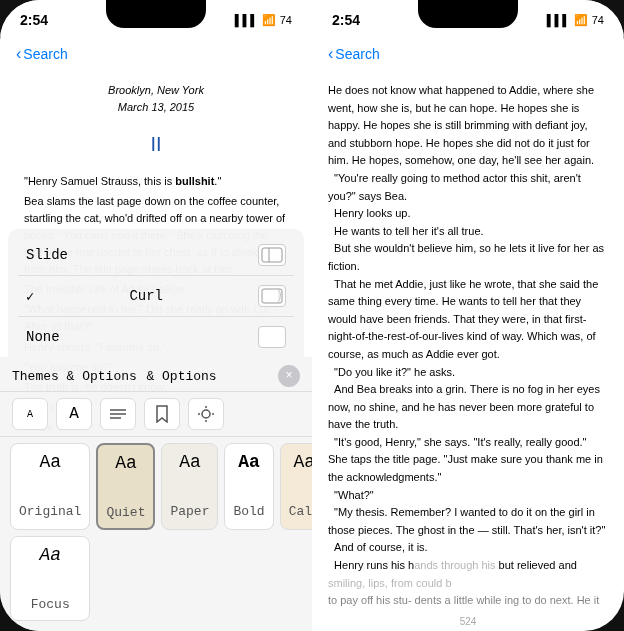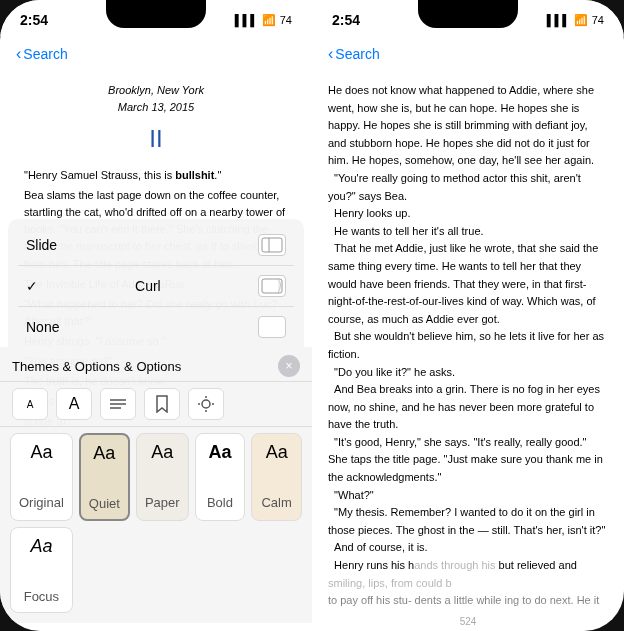--- a/index.html
+++ b/index.html
@@ -95,42 +95,43 @@
     .book-header {
       text-align: center;
       margin-bottom: 10px;
     }
     .book-location {
       font-style: italic;
       font-size: 11px;
       color: #000;
     }
     .chapter-num {
-      font-size: 24px;
+      font-size: 20px;
       font-weight: 300;
       color: #2255aa;
-      margin: 4px 0;
+      margin: 13px 0;
     }
     .book-text {
       font-size: 11px;
       line-height: 1.55;
     }
     .book-text p {
       margin-bottom: 3px;
     }
     .italic { }
     .bold { font-weight: bold; }
     
     .overlay-panel {
       position: absolute;
-      bottom: 8px;
+      bottom: 0;
       left: 0;
       right: 0;
       background: transparent;
       z-index: 20;
+      font-family: Liberation Mono, monospace;
     }
     
     .slide-panel {
       background: rgba(245,245,245,0.97);
       border-radius: 10px 10px 0 0;
       padding: 6px 0 0;
       margin: 0 8px;
     }
     .slide-options {
       padding: 0 10px;
@@ -422,22 +423,22 @@
         <span class="back-chevron">‹</span>
         <span>Search</span>
       </div>
     </div>
 
     <div class="right-content" style="flex:1;overflow:hidden;">
       <p>He does not know what happened to Addie, where she went, how she is, but he can hope. He <span class="italic">hopes</span> she is happy. He hopes she is still brimming with defiant joy, and stubborn hope. He hopes she did not do it just for him. He hopes, somehow, one day, he'll see her again.</p>
       <p>&nbsp;&nbsp;"You're really going to method actor this shit, aren't you?" says Bea.</p>
       <p>&nbsp;&nbsp;Henry looks up.</p>
       <p>&nbsp;&nbsp;He wants to tell her it's all true.</p>
+      <p>&nbsp;&nbsp;But she wouldn't believe him, so he lets it live for her as fiction.</p>
       <p>&nbsp;&nbsp;That he met Addie, just like he wrote, that she said the same thing every time. He wants to tell her that they would have been friends. That they <span class="italic">were</span>, in that first-night-of-the-rest-of-our-lives kind of way. Which was, of course, as much as Addie ever got.</p>
-      <p>&nbsp;&nbsp;But she wouldn't believe him, so he lets it live for her as fiction.</p>
       <p>&nbsp;&nbsp;"Do you like it?" he asks.</p>
       <p>&nbsp;&nbsp;And Bea breaks into a grin. There is no fog in her eyes now, no shine, and he has never been more grateful to have the truth.</p>
       <p>&nbsp;&nbsp;"It's good, Henry," she says. "It's really, really good." She taps the title page. "Just make sure you thank me in the acknowledgments."</p>
       <p>&nbsp;&nbsp;"What?"</p>
       <p>&nbsp;&nbsp;"My thesis. Remember? I wanted to do it <span class="italic">on the girl in those pieces. The ghost in the</span> <span class="italic">—</span> still. That's her, isn't it?"</p>
       <p>&nbsp;&nbsp;And of course, it is.</p>
       <p>&nbsp;&nbsp;Henry runs his h<span style="opacity:0.3;">ands through his</span> but relieved and <span style="opacity:0.3;">smiling,</span> <span style="opacity:0.3;">lips, from could b</span></p>
       <p style="opacity:0.5;">to pay off his stu- dents a little while ing to do next. He it is, but for the first</p>
 
     </div>

